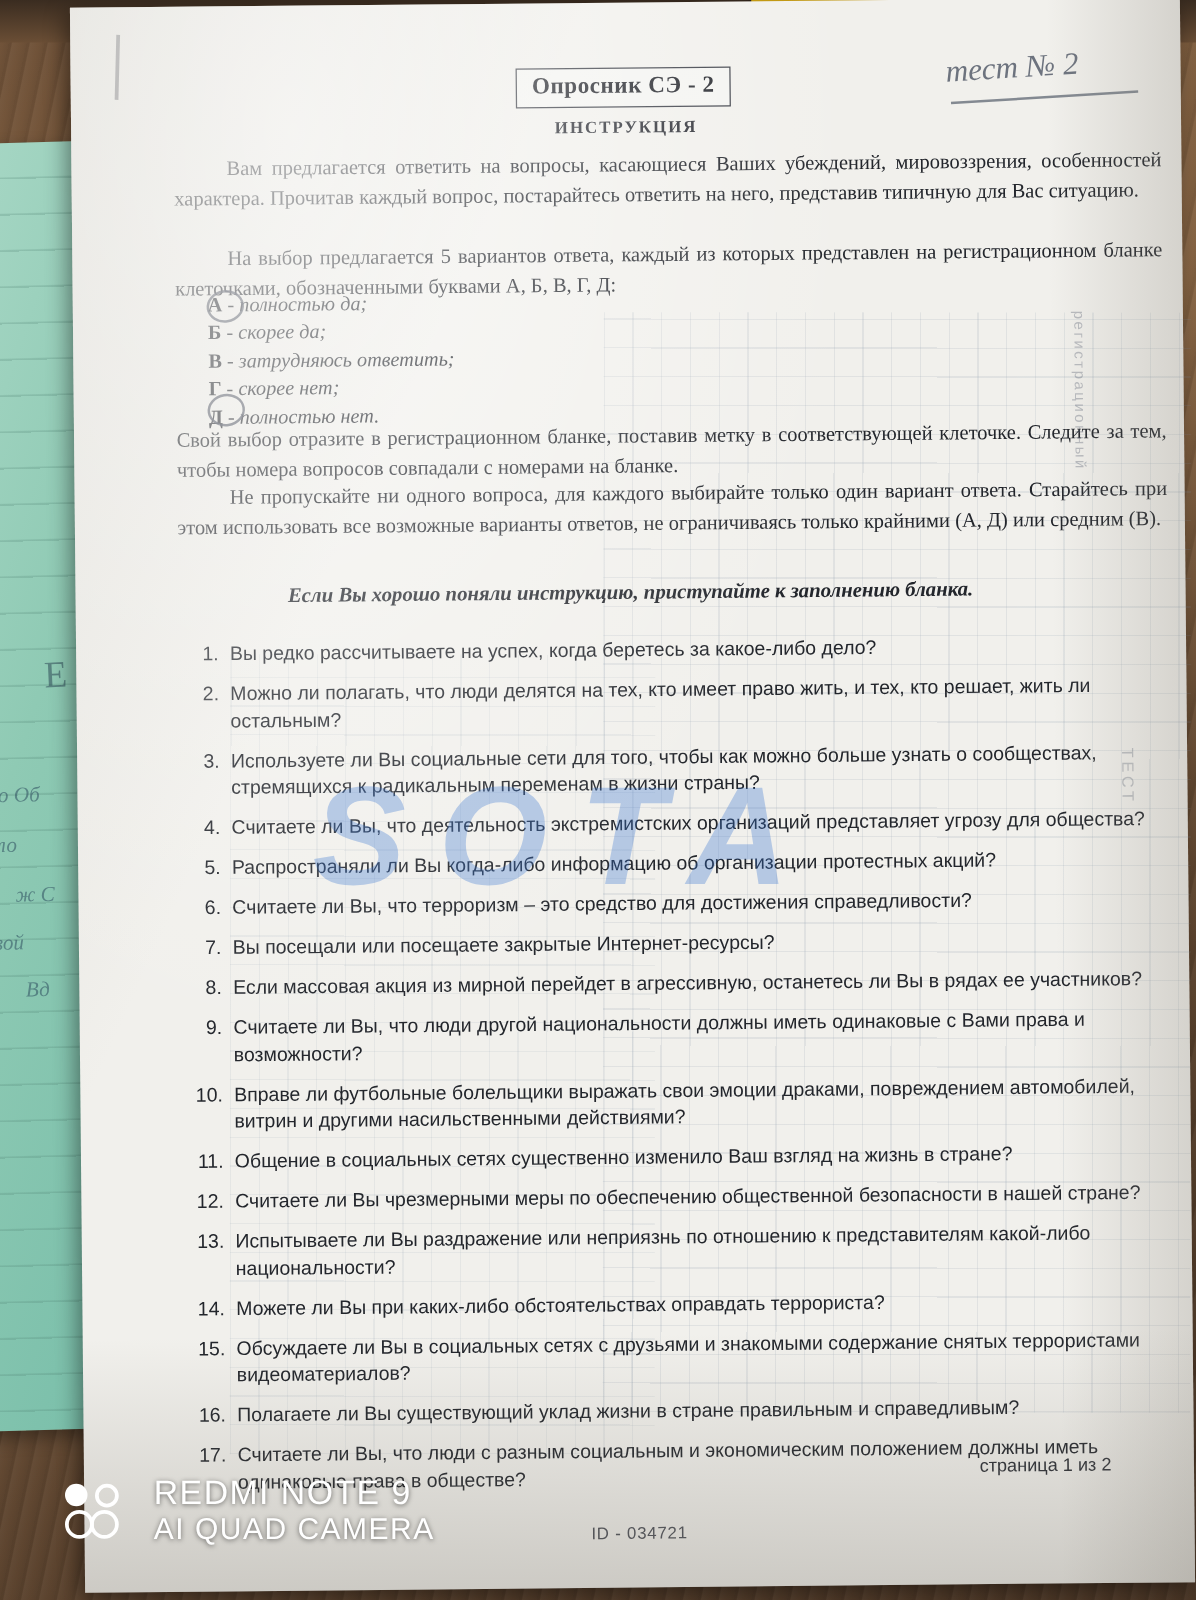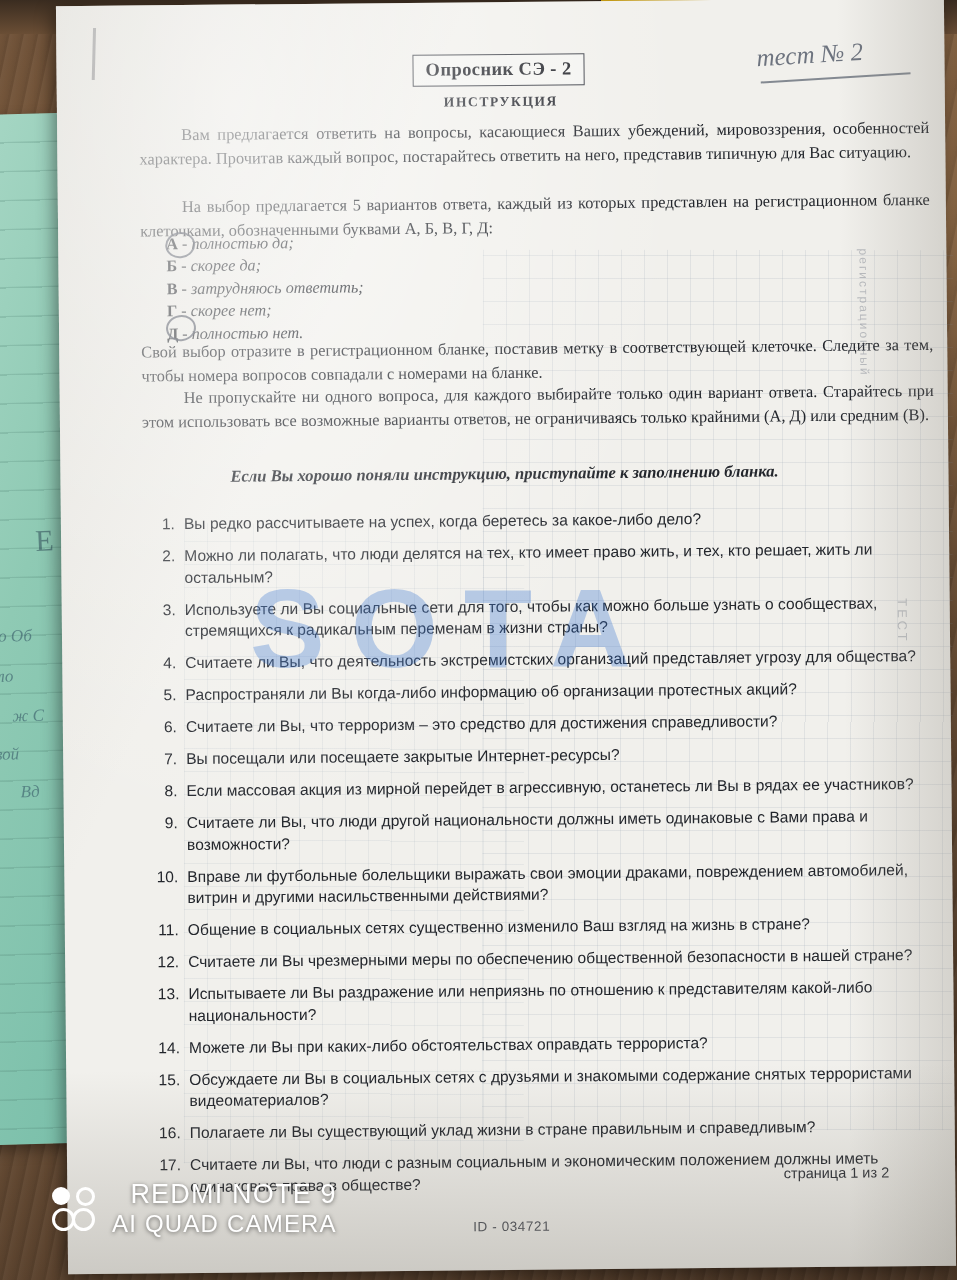--- a/index.html
+++ b/index.html
@@ -265,40 +265,40 @@
     text-align: center;
     font-size: 13.5px;
     font-family: "Liberation Sans", sans-serif;
     color: #4a4d55;
     letter-spacing: .6px;
   }
 
   
   #watermark {
     position: absolute;
-    left: 250px; top: 564px;
+    left: 250px; top: 604px;
     font-family: "Liberation Sans", sans-serif;
     font-size: 112px;
     font-weight: bold;
     letter-spacing: 26px;
     color: #2f6fd0;
     opacity: .30;
     pointer-events: none;
     user-select: none;
+    font-style: italic;
   }
 
   
   #cam-overlay {
     position: absolute;
     left: 52px; bottom: 42px;
     display: flex;
     align-items: center;
-    gap: 14px;
+    gap: 25px;
     pointer-events: none;
-    text-align: right;
   }
   #cam-logo {
     width: 46px; height: 44px;
     position: relative;
   }
   #cam-logo .dot1, #cam-logo .dot2 {
     position: absolute; top: 0;
     width: 18px; height: 18px; border-radius: 50%;
     background: #ffffff;
   }

